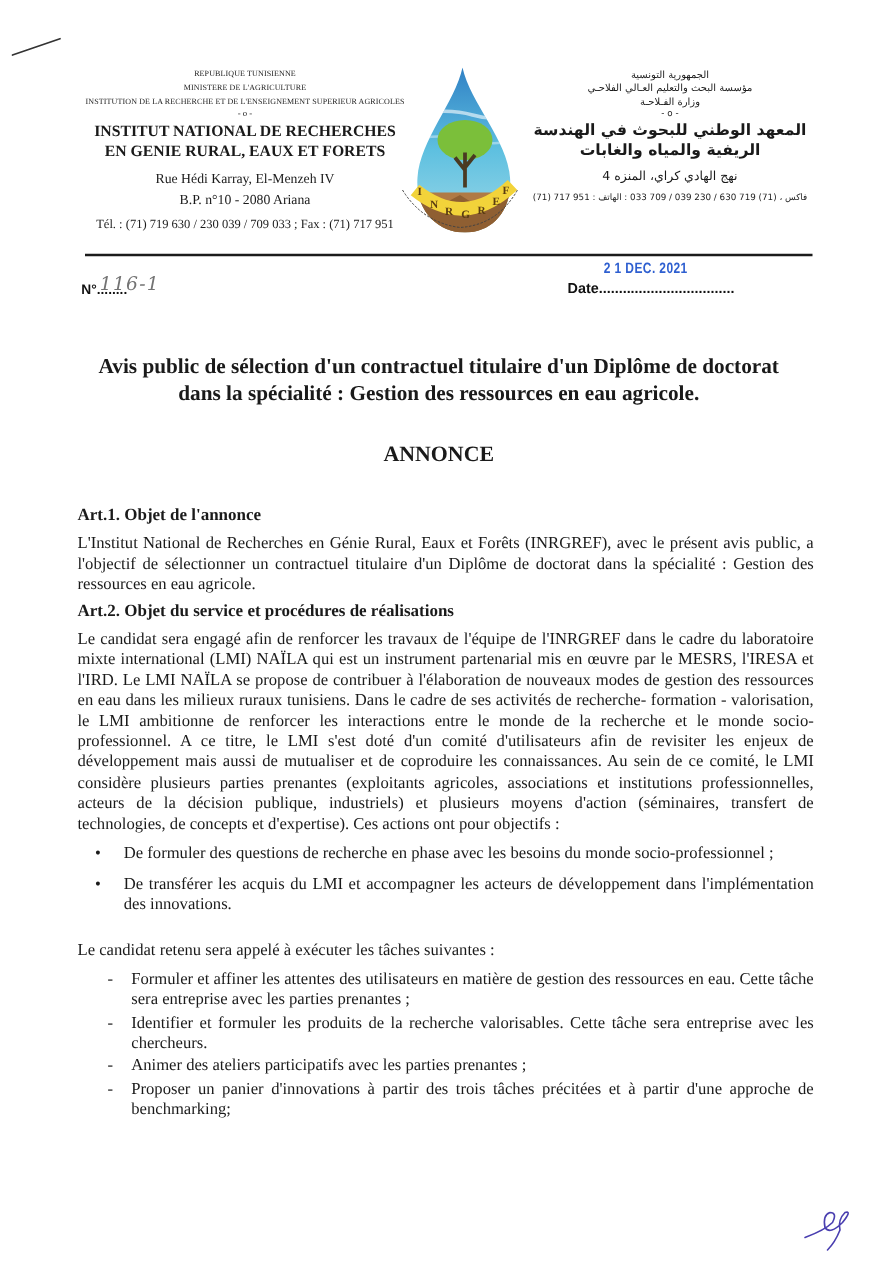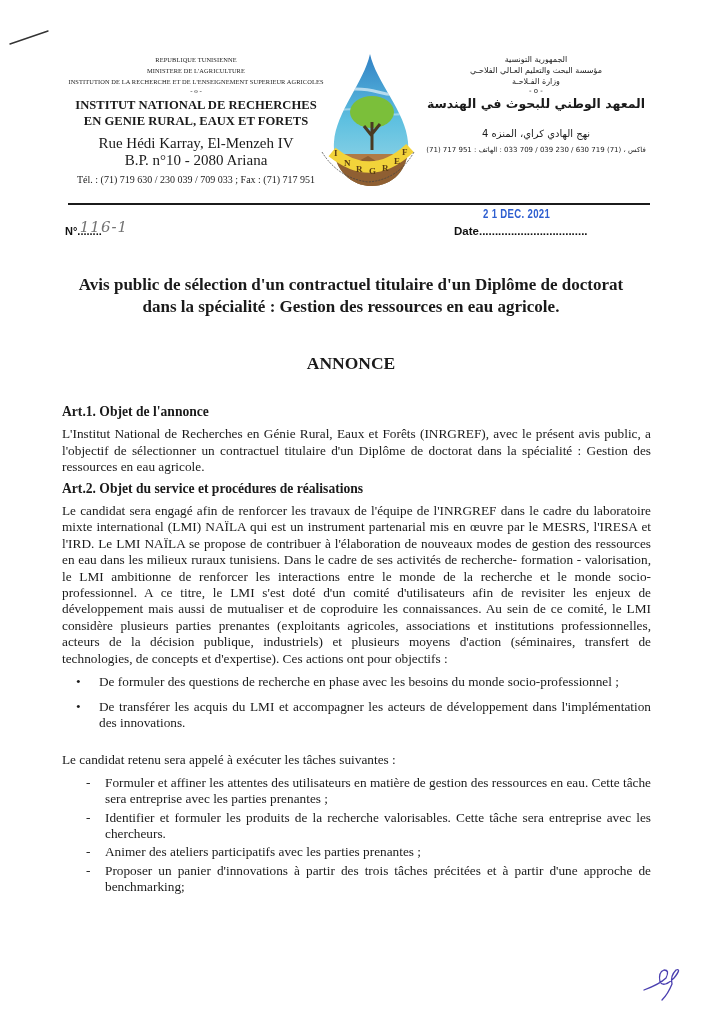--- a/index.html
+++ b/index.html
@@ -8,45 +8,45 @@
 
     
     .scribble { left: 8px; top: 28px; width: 42px; height: 20px; }
 
     
     .hdr-left { left: 62px; top: 54px; width: 268px; text-align: center; }
     .hdr-small { font-size: 6.4px; line-height: 11px; letter-spacing: 0.1px; }
     .hdr-small.wrap { line-height: 8px; margin-top: 2px; }
     .hdr-sep { font-size: 7px; line-height: 10px; }
     .hdr-inst { font-weight: bold; font-size: 12.6px; line-height: 14px; margin-top: 2px; }
-    .hdr-addr { font-size: 15px; line-height: 13px; margin-top: 9px; }
+    .hdr-addr { font-size: 11px; line-height: 13px; margin-top: 9px; }
     .hdr-tel { font-size: 10px; line-height: 10px; margin-top: 8px; }
 
     
     .hdr-right { left: 400px; top: 54px; width: 272px; text-align: center; direction: rtl; font-family: "DejaVu Sans", sans-serif; }
     .ar-small { font-size: 8px; line-height: 11px; }
     .ar-sep { font-size: 7px; line-height: 9px; }
     .ar-inst { font-weight: bold; font-size: 12.5px; line-height: 16px; }
-    .ar-addr { font-size: 10px; line-height: 14px; margin-top: 15px; }
+    .ar-addr { font-size: 10px; line-height: 14px; margin-top: 7px; }
     .ar-tel { font-size: 7px; line-height: 10px; margin-top: 4px; direction: ltr; }
 
     
     .logo { left: 318px; top: 52px; width: 100px; height: 136px; }
 
     
     .rule { left: 68px; top: 203px; width: 582px; height: 2px; background: #1b1b1b; }
 
     
     .ref { left: 65px; top: 221px; font-family: "Liberation Sans", sans-serif; font-weight: bold; font-size: 11px; color: #111; }
     .ref-num { font-family: "DejaVu Serif", serif; font-style: italic; font-weight: normal; color: #737373; font-size: 15px; letter-spacing: 1px; position: relative; top: -3px; left: -22px; }
     .stamp { left: 483px; top: 207px; font-family: "Liberation Sans", sans-serif; font-weight: bold; font-size: 12px; color: #2e5fd0; letter-spacing: 0.4px; transform: scaleX(0.8); transform-origin: left; }
     .date { left: 442px; top: 225px; font-family: "Liberation Sans", sans-serif; font-weight: bold; font-size: 11.5px; color: #111; padding-left: 12px; }
 
     
-    .title { left: 40px; top: 274px; width: 622px; text-align: center; font-weight: bold; font-size: 17px; line-height: 22px; }
+    .title { left: 40px; top: 282px; width: 622px; text-align: center; font-weight: bold; font-size: 17px; line-height: 22px; }
     .annonce { left: 40px; top: 353px; width: 622px; text-align: center; font-weight: bold; font-size: 17.5px; }
 
     
     .body { left: 62px; top: 404px; width: 589px; font-size: 13.3px; line-height: 16.4px; }
     .art-h { font-weight: bold; font-size: 13.6px; margin: 0; }
     .para { text-align: justify; margin: 6px 0 0 0; }
     .art2 { margin-top: 5px; }
     ul.bullets { list-style: none; padding: 0; margin: 7px 0 0 0; }
     ul.bullets li { position: relative; padding-left: 37px; text-align: justify; margin-bottom: 8px; }
     ul.bullets li .b { position: absolute; left: 14px; top: 0; }
@@ -108,20 +108,21 @@
   </g>
   <path d="M4 100 Q20 126 50 130 Q80 128 96 100" stroke="#444" stroke-width="0.8" stroke-dasharray="2 1.2" fill="none"></path>
 </svg>
 
 <div class="abs hdr-right">
   <div class="ar-small">الجمهورية التونسية</div>
   <div class="ar-small">مؤسسة البحث والتعليم العـالي الفلاحـي</div>
   <div class="ar-small">وزارة الفـلاحـة</div>
   <div class="ar-sep">- o -</div>
   <div class="ar-inst">المعهد الوطني للبحوث في الهندسة</div>
+  <div class="ar-inst">الريفية والمياه والغابات</div>
   <div class="ar-addr">نهج الهادي كراي، المنزه 4</div>
   <div class="ar-tel">(71) 717 951 : فاكس ، (71)  719 630 / 230 039 / 709 033 : الهاتف</div>
 </div>
 
 <div class="abs rule"></div>
 
 <div class="abs ref">
   <span>N°</span><span>........</span><span class="ref-num">116-1</span>
 </div>
 

